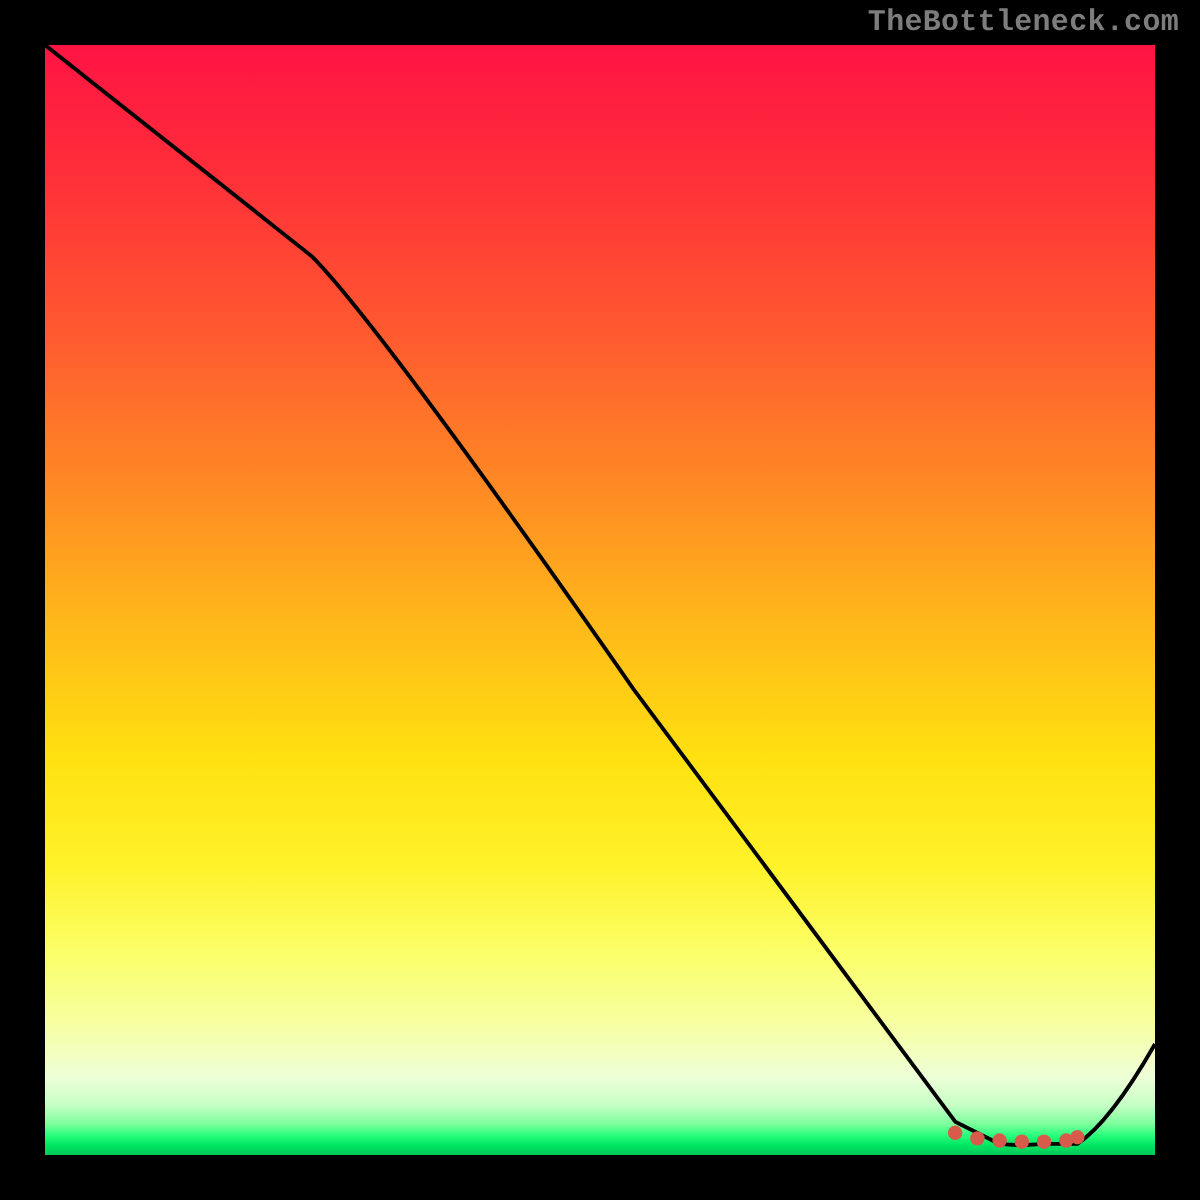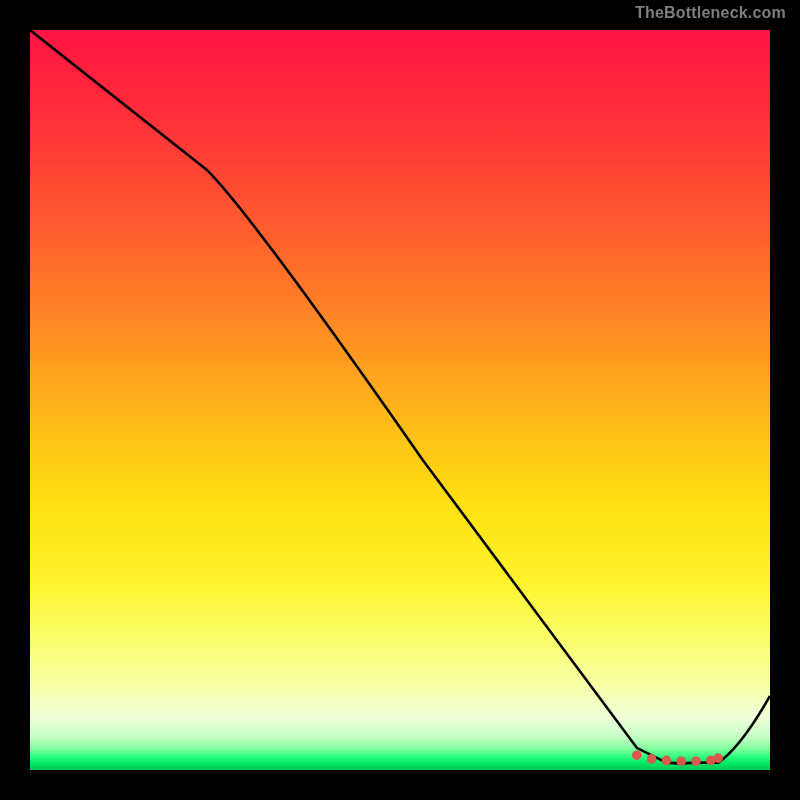--- a/index.html
+++ b/index.html
@@ -7,22 +7,22 @@
   .frame {
     position: absolute;
     top: 0; left: 0;
     width: 800px; height: 800px;
     background: #000;
   }
   .watermark {
     position: absolute;
     top: 4px;
     right: 14px;
-    font-family: Liberation Sans, sans-serif;
-    font-size: 16px;
+    font-family: Liberation Mono, monospace;
+    font-size: 20px;
     font-weight: bold;
     color: #7d7d7d;
     letter-spacing: 0.2px;
     user-select: none;
     margin-left: 20px;
   }
   .plot-area {
     position: absolute;
     left: 30px;
     top: 30px;

